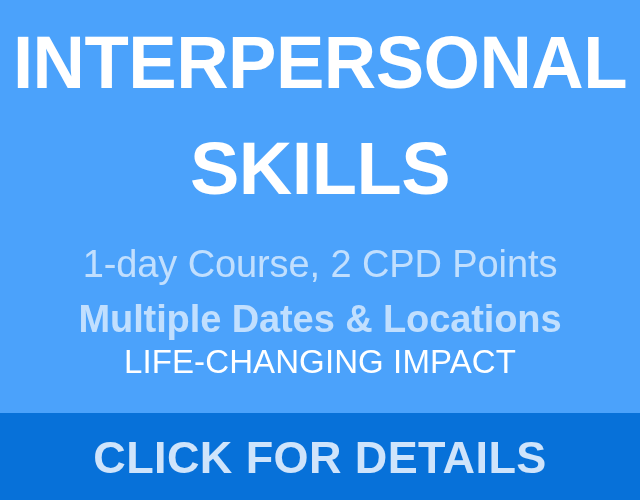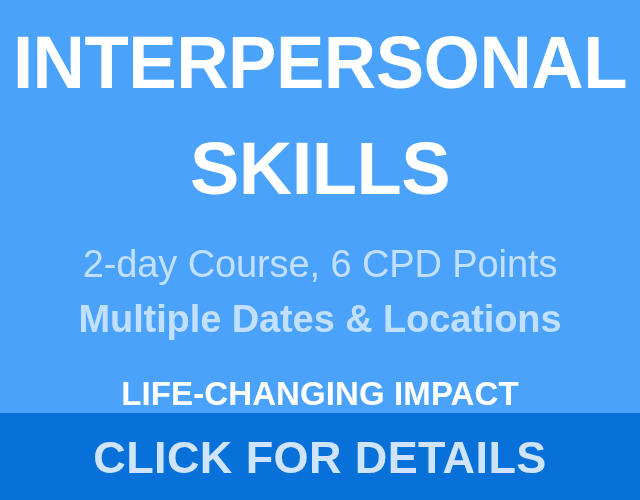--- a/index.html
+++ b/index.html
@@ -89,24 +89,24 @@
     top: 298px;
     font-size: 38px;
     line-height: 42px;
     font-weight: 700;
     letter-spacing: -0.1px;
     color: rgba(255, 255, 255, 0.66);
   }
 
   
   .tagline {
-    top: 376px;
+    top: 344px;
     font-size: 33px;
     line-height: 36px;
-    font-weight: 700;
+    font-weight: 400;
     letter-spacing: 0.1px;
     color: #ffffff;
   }
 
   
   .cta-bar {
     flex: 1 1 auto;
     width: 100%;
     background: #0771d9;
     display: flex;
@@ -130,21 +130,21 @@
 
 <div class="banner">
 
   <div class="banner-body">
 
     <div class="line headline-1">INTERPERSONAL</div>
 
     <div class="line headline-2">SKILLS</div>
 
 
-    <div class="line detail-1">2-day Course, 6 CPD Points</div>
+    <div class="line detail-1">1-day Course, 2 CPD Points</div>
 
     <div class="line detail-2">Multiple Dates &amp; Locations</div>
 
     <div class="line tagline">LIFE-CHANGING IMPACT</div>
 
   </div>
 
   <div class="cta-bar">
     <span class="cta-label">CLICK FOR DETAILS</span>
   </div>

